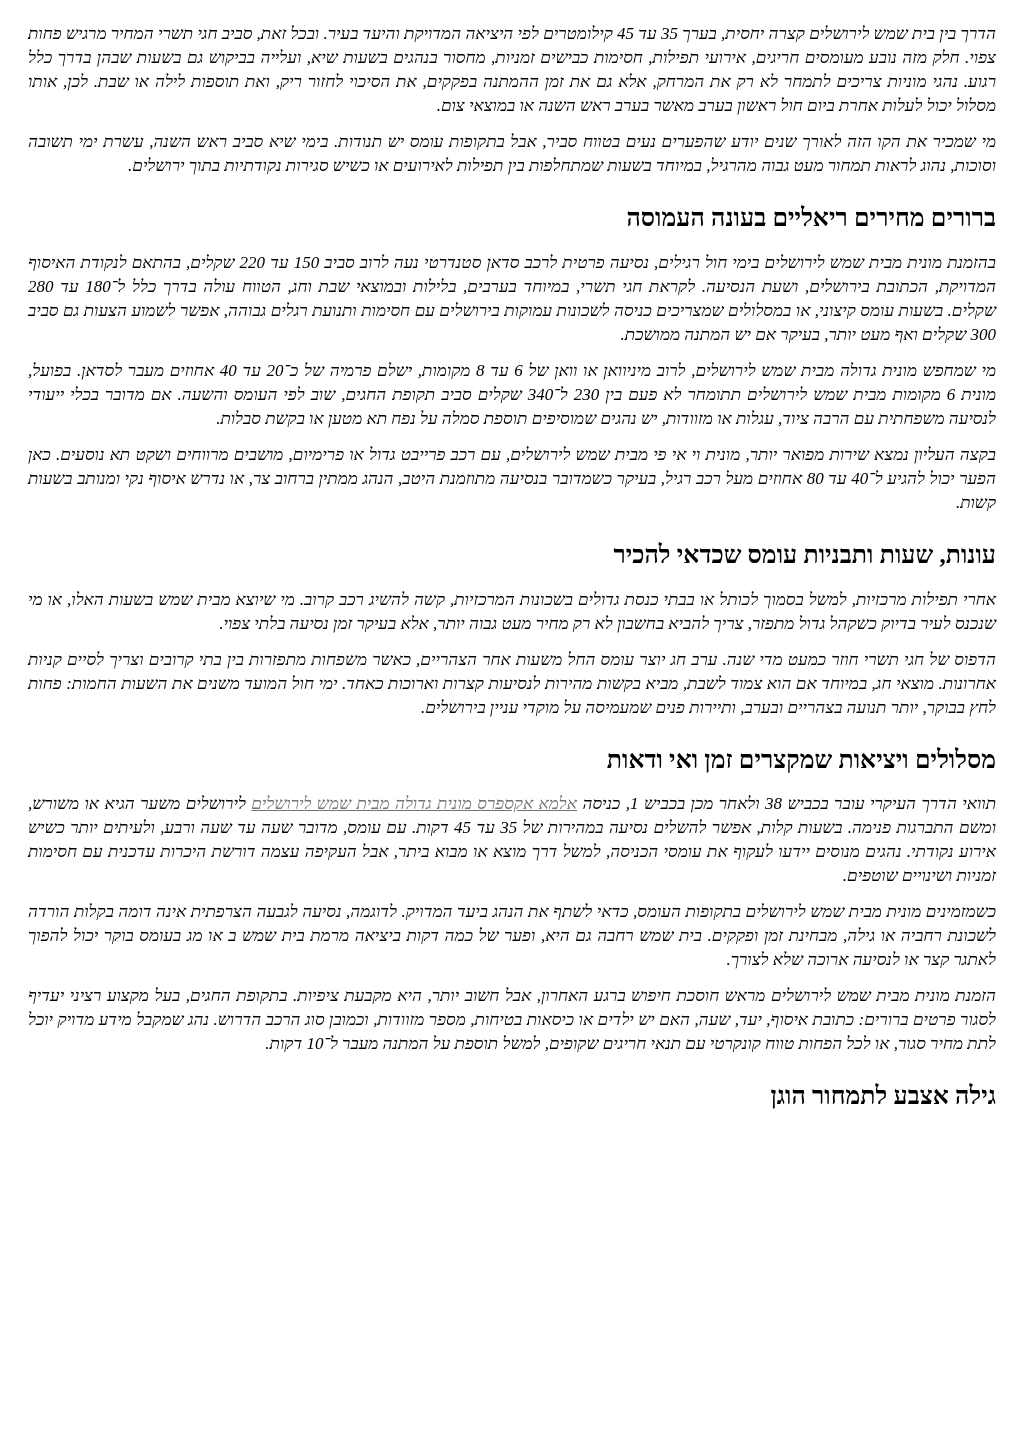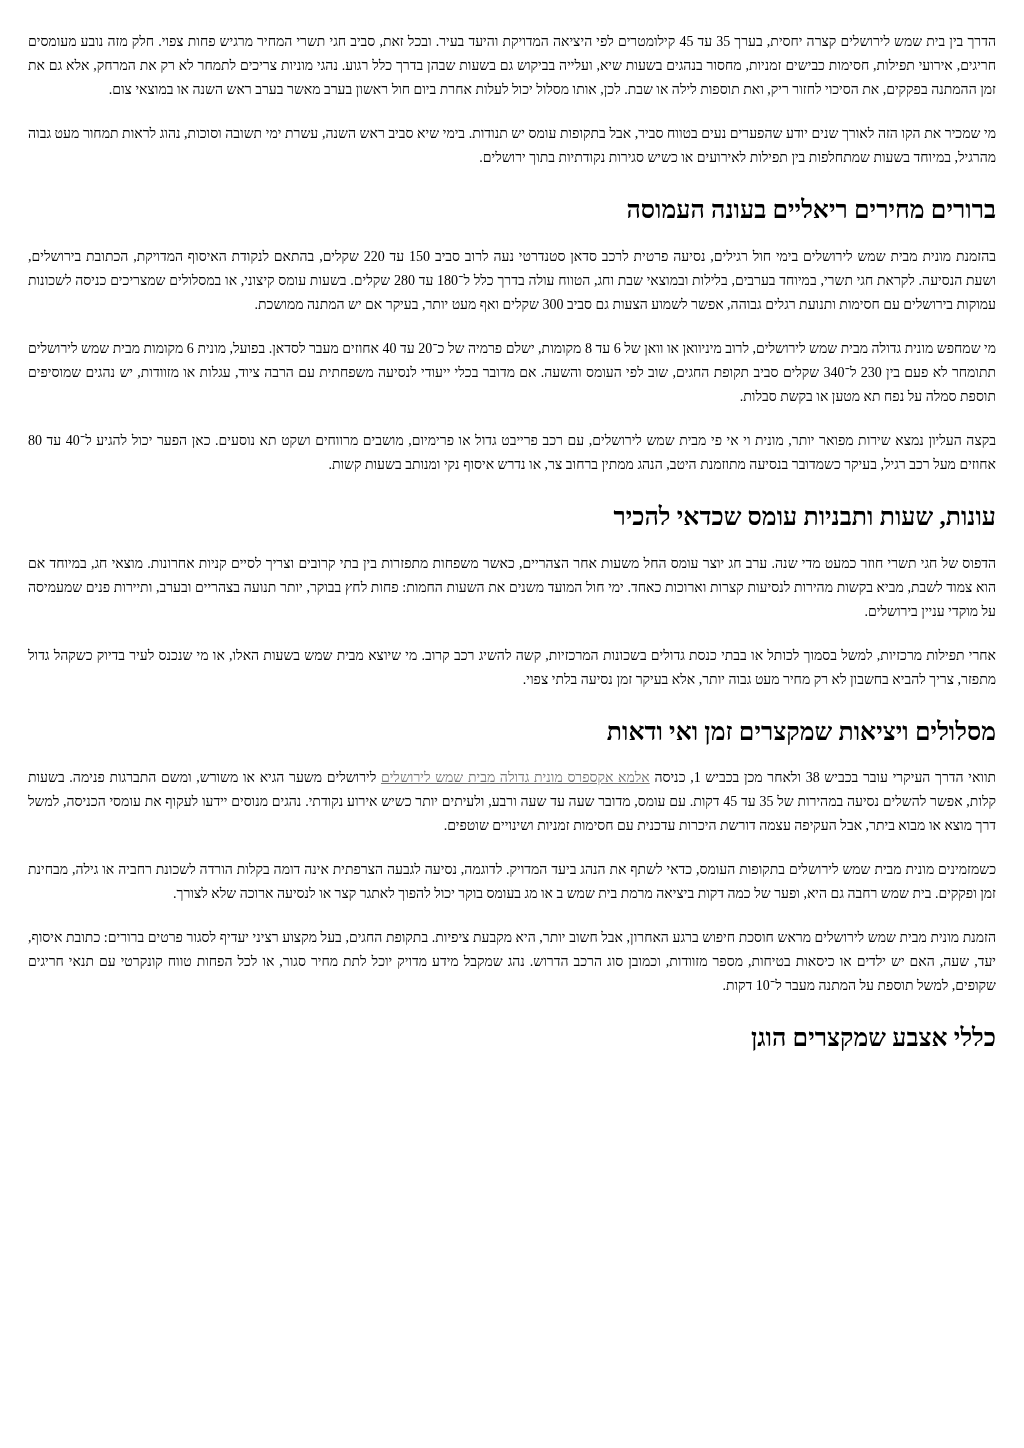--- a/index.html
+++ b/index.html
@@ -25,24 +25,25 @@
     line-height: 1.15;
   }
   h2.section-heading {
     font-size: 25px;
     font-weight: bold;
     text-align: right;
     margin: 26px 0 18px 0;
     line-height: 1.15;
   }
   p.body-paragraph {
-    font-size: 14px;
+    font-size: 17px;
     line-height: 24px;
     text-align: justify;
-    margin: 20px 0;
+    margin: 12px 0;
+    font-style: italic;
   }
   a.inline-link {
     color: #737373;
     text-decoration: underline;
     cursor: pointer;
   }
 </style>
 </head>
 <body>
 
@@ -56,31 +57,31 @@
   <h2 class="section-heading">ברורים מחירים ריאליים בעונה העמוסה</h2>
 
   <p class="body-paragraph">בהזמנת מונית מבית שמש לירושלים בימי חול רגילים, נסיעה פרטית לרכב סדאן סטנדרטי נעה לרוב סביב 150 עד 220 שקלים, בהתאם לנקודת האיסוף המדויקת, הכתובת בירושלים, ושעת הנסיעה. לקראת חגי תשרי, במיוחד בערבים, בלילות ובמוצאי שבת וחג, הטווח עולה בדרך כלל ל־180 עד 280 שקלים. בשעות עומס קיצוני, או במסלולים שמצריכים כניסה לשכונות עמוקות בירושלים עם חסימות ותנועת רגלים גבוהה, אפשר לשמוע הצעות גם סביב 300 שקלים ואף מעט יותר, בעיקר אם יש המתנה ממושכת.</p>
 
   <p class="body-paragraph">מי שמחפש מונית גדולה מבית שמש לירושלים, לרוב מיניוואן או וואן של 6 עד 8 מקומות, ישלם פרמיה של כ־20 עד 40 אחוזים מעבר לסדאן. בפועל, מונית 6 מקומות מבית שמש לירושלים תתומחר לא פעם בין 230 ל־340 שקלים סביב תקופת החגים, שוב לפי העומס והשעה. אם מדובר בכלי ייעודי לנסיעה משפחתית עם הרבה ציוד, עגלות או מזוודות, יש נהגים שמוסיפים תוספת סמלה על נפח תא מטען או בקשת סבלות.</p>
 
   <p class="body-paragraph">בקצה העליון נמצא שירות מפואר יותר, מונית וי אי פי מבית שמש לירושלים, עם רכב פרייבט גדול או פרימיום, מושבים מרווחים ושקט תא נוסעים. כאן הפער יכול להגיע ל־40 עד 80 אחוזים מעל רכב רגיל, בעיקר כשמדובר בנסיעה מתוזמנת היטב, הנהג ממתין ברחוב צר, או נדרש איסוף נקי ומנותב בשעות קשות.</p>
 
   <h2 class="section-heading">עונות, שעות ותבניות עומס שכדאי להכיר</h2>
 
+  <p class="body-paragraph">אחרי תפילות מרכזיות, למשל בסמוך לכותל או בבתי כנסת גדולים בשכונות המרכזיות, קשה להשיג רכב קרוב. מי שיוצא מבית שמש בשעות האלו, או מי שנכנס לעיר בדיוק כשקהל גדול מתפזר, צריך להביא בחשבון לא רק מחיר מעט גבוה יותר, אלא בעיקר זמן נסיעה בלתי צפוי.</p>
+
   <p class="body-paragraph">הדפוס של חגי תשרי חוזר כמעט מדי שנה. ערב חג יוצר עומס החל משעות אחר הצהריים, כאשר משפחות מתפזרות בין בתי קרובים וצריך לסיים קניות אחרונות. מוצאי חג, במיוחד אם הוא צמוד לשבת, מביא בקשות מהירות לנסיעות קצרות וארוכות כאחד. ימי חול המועד משנים את השעות החמות: פחות לחץ בבוקר, יותר תנועה בצהריים ובערב, ותיירות פנים שמעמיסה על מוקדי עניין בירושלים.</p>
-
-  <p class="body-paragraph">אחרי תפילות מרכזיות, למשל בסמוך לכותל או בבתי כנסת גדולים בשכונות המרכזיות, קשה להשיג רכב קרוב. מי שיוצא מבית שמש בשעות האלו, או מי שנכנס לעיר בדיוק כשקהל גדול מתפזר, צריך להביא בחשבון לא רק מחיר מעט גבוה יותר, אלא בעיקר זמן נסיעה בלתי צפוי.</p>
 
   <h2 class="section-heading">מסלולים ויציאות שמקצרים זמן ואי ודאות</h2>
 
   <p class="body-paragraph">
     <span>תוואי הדרך העיקרי עובר בכביש 38 ולאחר מכן בכביש 1, כניסה </span><a href="#" class="inline-link">אלמא אקספרס מונית גדולה מבית שמש לירושלים</a><span> לירושלים משער הגיא או משורש, ומשם התברגות פנימה. בשעות קלות, אפשר להשלים נסיעה במהירות של 35 עד 45 דקות. עם עומס, מדובר שעה עד שעה ורבע, ולעיתים יותר כשיש אירוע נקודתי. נהגים מנוסים יידעו לעקוף את עומסי הכניסה, למשל דרך מוצא או מבוא ביתר, אבל העקיפה עצמה דורשת היכרות עדכנית עם חסימות זמניות ושינויים שוטפים.</span>
   </p>
 
   <p class="body-paragraph">כשמזמינים מונית מבית שמש לירושלים בתקופות העומס, כדאי לשתף את הנהג ביעד המדויק. לדוגמה, נסיעה לגבעה הצרפתית אינה דומה בקלות הורדה לשכונת רחביה או גילה, מבחינת זמן ופקקים. בית שמש רחבה גם היא, ופער של כמה דקות ביציאה מרמת בית שמש ב או מג בעומס בוקר יכול להפוך לאתגר קצר או לנסיעה ארוכה שלא לצורך.</p>
 
 
   <p class="body-paragraph">הזמנת מונית מבית שמש לירושלים מראש חוסכת חיפוש ברגע האחרון, אבל חשוב יותר, היא מקבעת ציפיות. בתקופת החגים, בעל מקצוע רציני יעדיף לסגור פרטים ברורים: כתובת איסוף, יעד, שעה, האם יש ילדים או כיסאות בטיחות, מספר מזוודות, וכמובן סוג הרכב הדרוש. נהג שמקבל מידע מדויק יוכל לתת מחיר סגור, או לכל הפחות טווח קונקרטי עם תנאי חריגים שקופים, למשל תוספת על המתנה מעבר ל־10 דקות.</p>
 
 
-  <h2 class="section-heading">כללי אצבע שמקצרים הוגן</h2>
+  <h2 class="section-heading">גילה אצבע לתמחור הוגן</h2>
 
 </div>
 
 </body></html>

